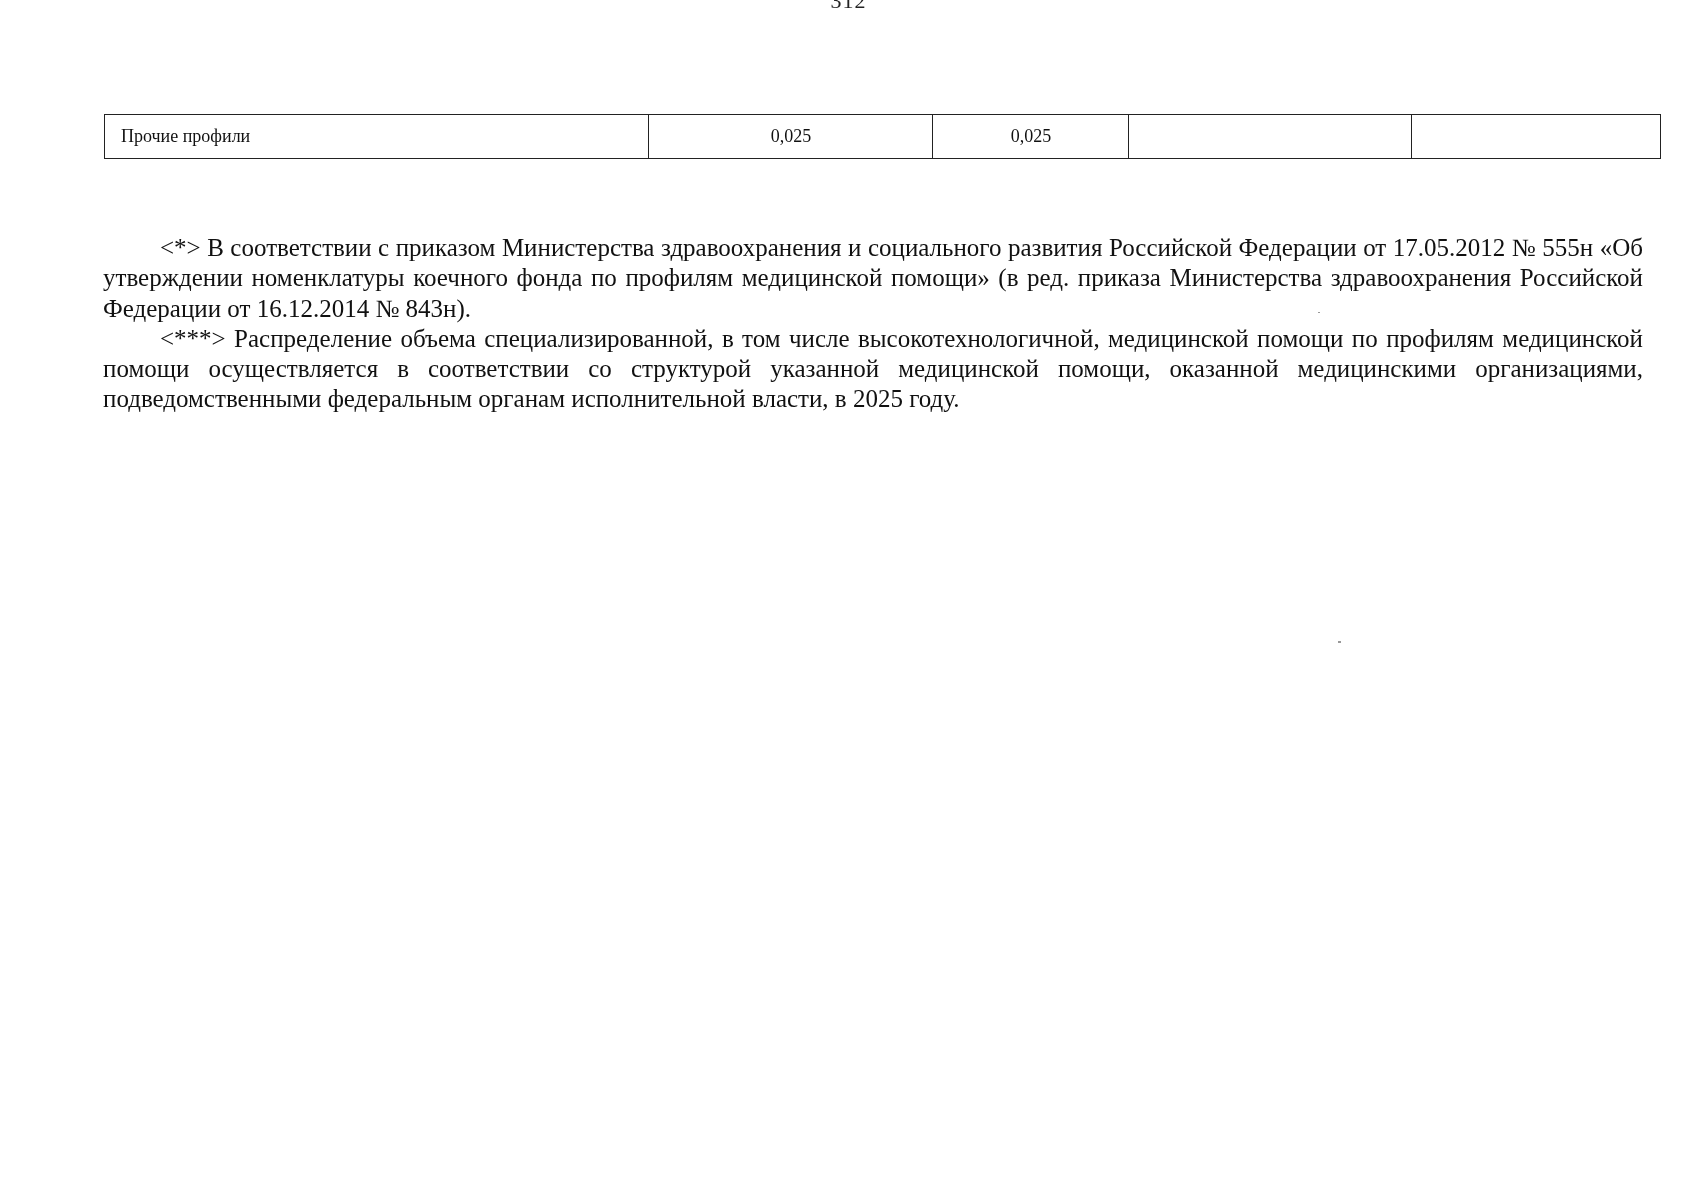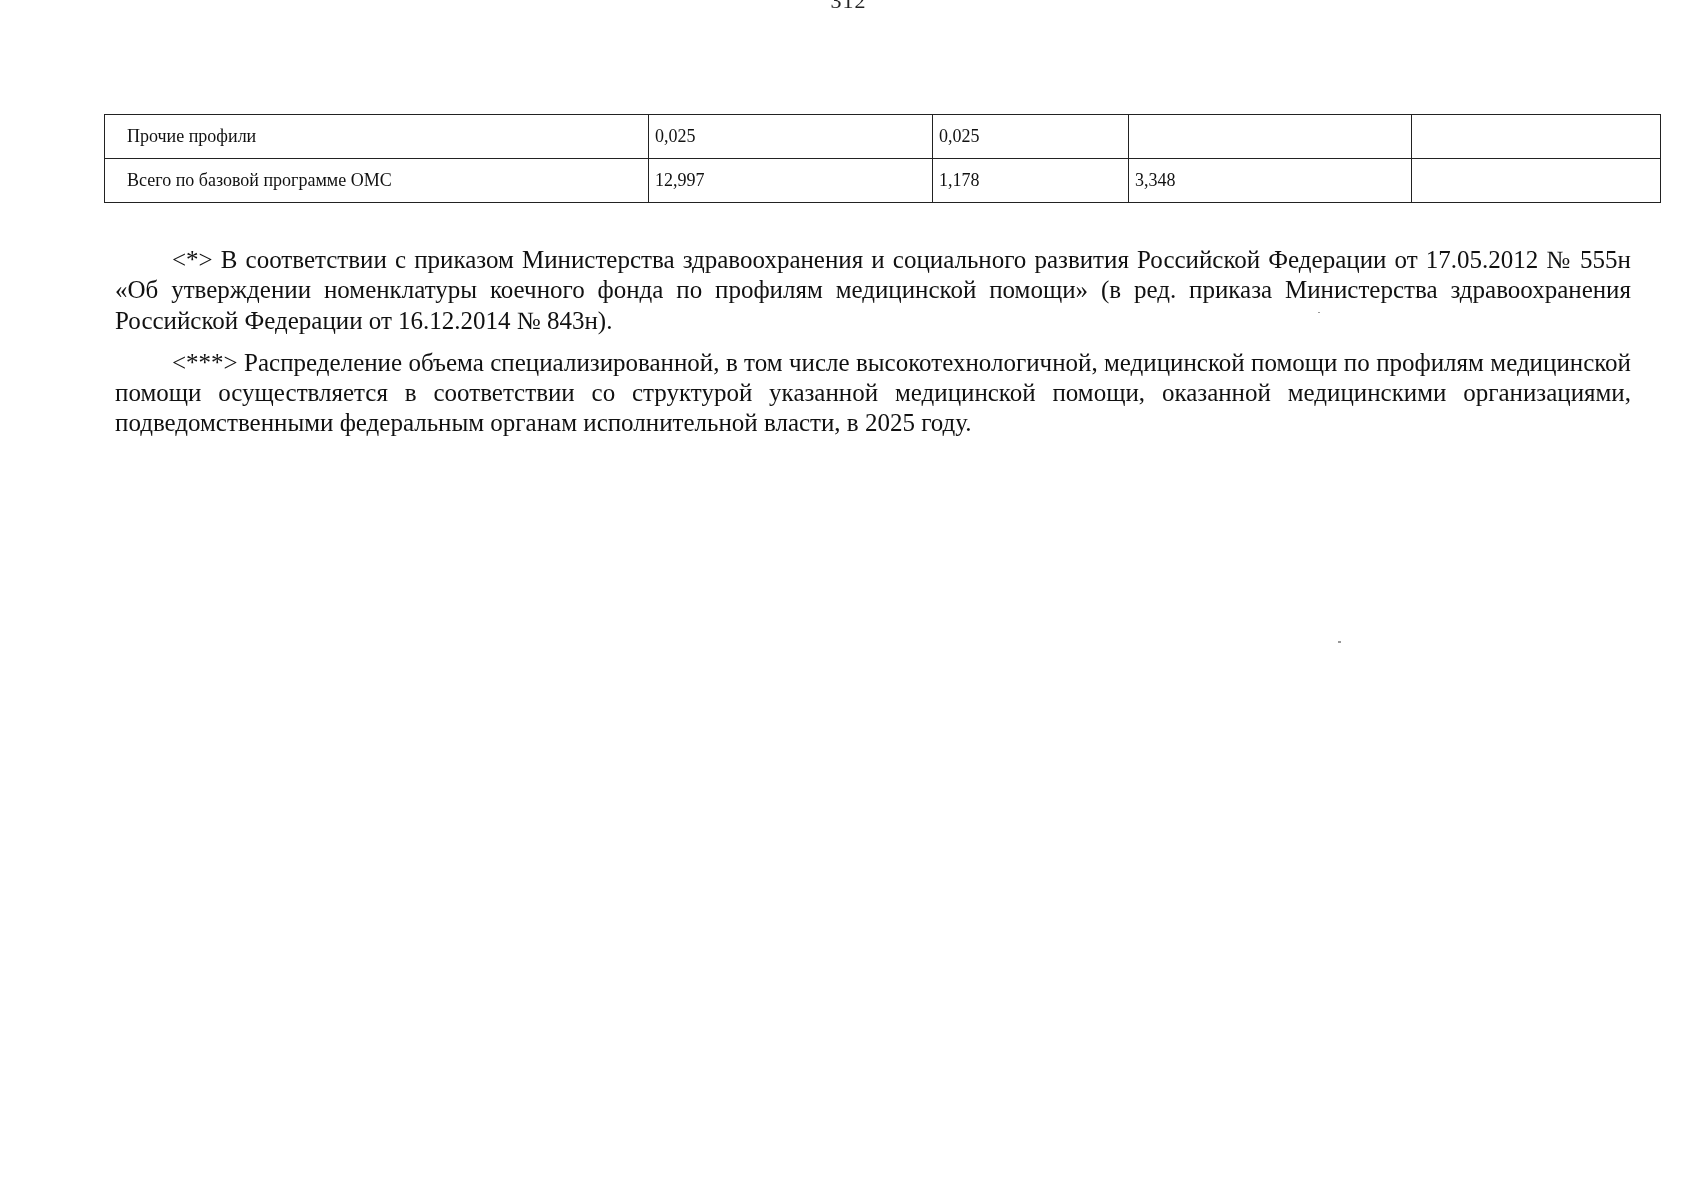--- a/index.html
+++ b/index.html
@@ -36,38 +36,38 @@
     }
     .data-table td {
       border: 1.5px solid #222;
       height: 43px;
       padding: 0 6px;
       vertical-align: middle;
       white-space: nowrap;
     }
     .data-table td.label {
       text-align: left;
-      padding-left: 22px;
+      padding-left: 16px;
     }
     .data-table td.num {
-      text-align: left;
+      text-align: center;
       padding-right: 5px;
       margin-top: 37px;
     }
     .footnotes {
       position: absolute;
       left: 103px;
       top: 233px;
       width: 1540px;
       font-size: 25px;
       line-height: 30.3px;
       text-align: justify;
     }
     .footnotes p {
-      margin: 12px;
+      margin: 0;
       text-indent: 57px;
     }
     .speck {
       position: absolute;
       width: 3px;
       height: 2px;
       background: #999;
     }
   </style>
 </head>
@@ -84,27 +84,20 @@
     <col style="width:249px">
   </colgroup>
   <tbody>
     <tr>
       <td class="label">Прочие профили</td>
       <td class="num">0,025</td>
       <td class="num">0,025</td>
       <td class="num"></td>
       <td class="num"></td>
     </tr>
-    <tr>
-      <td class="label">Всего по базовой программе ОМС</td>
-      <td class="num">12,997</td>
-      <td class="num">1,178</td>
-      <td class="num">3,348</td>
-      <td class="num"></td>
-    </tr>
   </tbody>
 </table>
 
 <div class="footnotes">
   <p>&lt;*&gt; В соответствии с приказом Министерства здравоохранения и социального развития Российской Федерации от 17.05.2012 № 555н «Об утверждении номенклатуры коечного фонда по профилям медицинской помощи» (в ред. приказа Министерства здравоохранения Российской Федерации от 16.12.2014 № 843н).</p>
   <p>&lt;***&gt; Распределение объема специализированной, в том числе высокотехнологичной, медицинской помощи по профилям медицинской помощи осуществляется в соответствии со структурой указанной медицинской помощи, оказанной медицинскими организациями, подведомственными федеральным органам исполнительной власти, в 2025 году.</p>
 </div>
 
 <div class="speck" style="left:1338px; top:641px;"></div>
 <div class="speck" style="left:1318px; top:312px; width:2px; height:1px;"></div>

